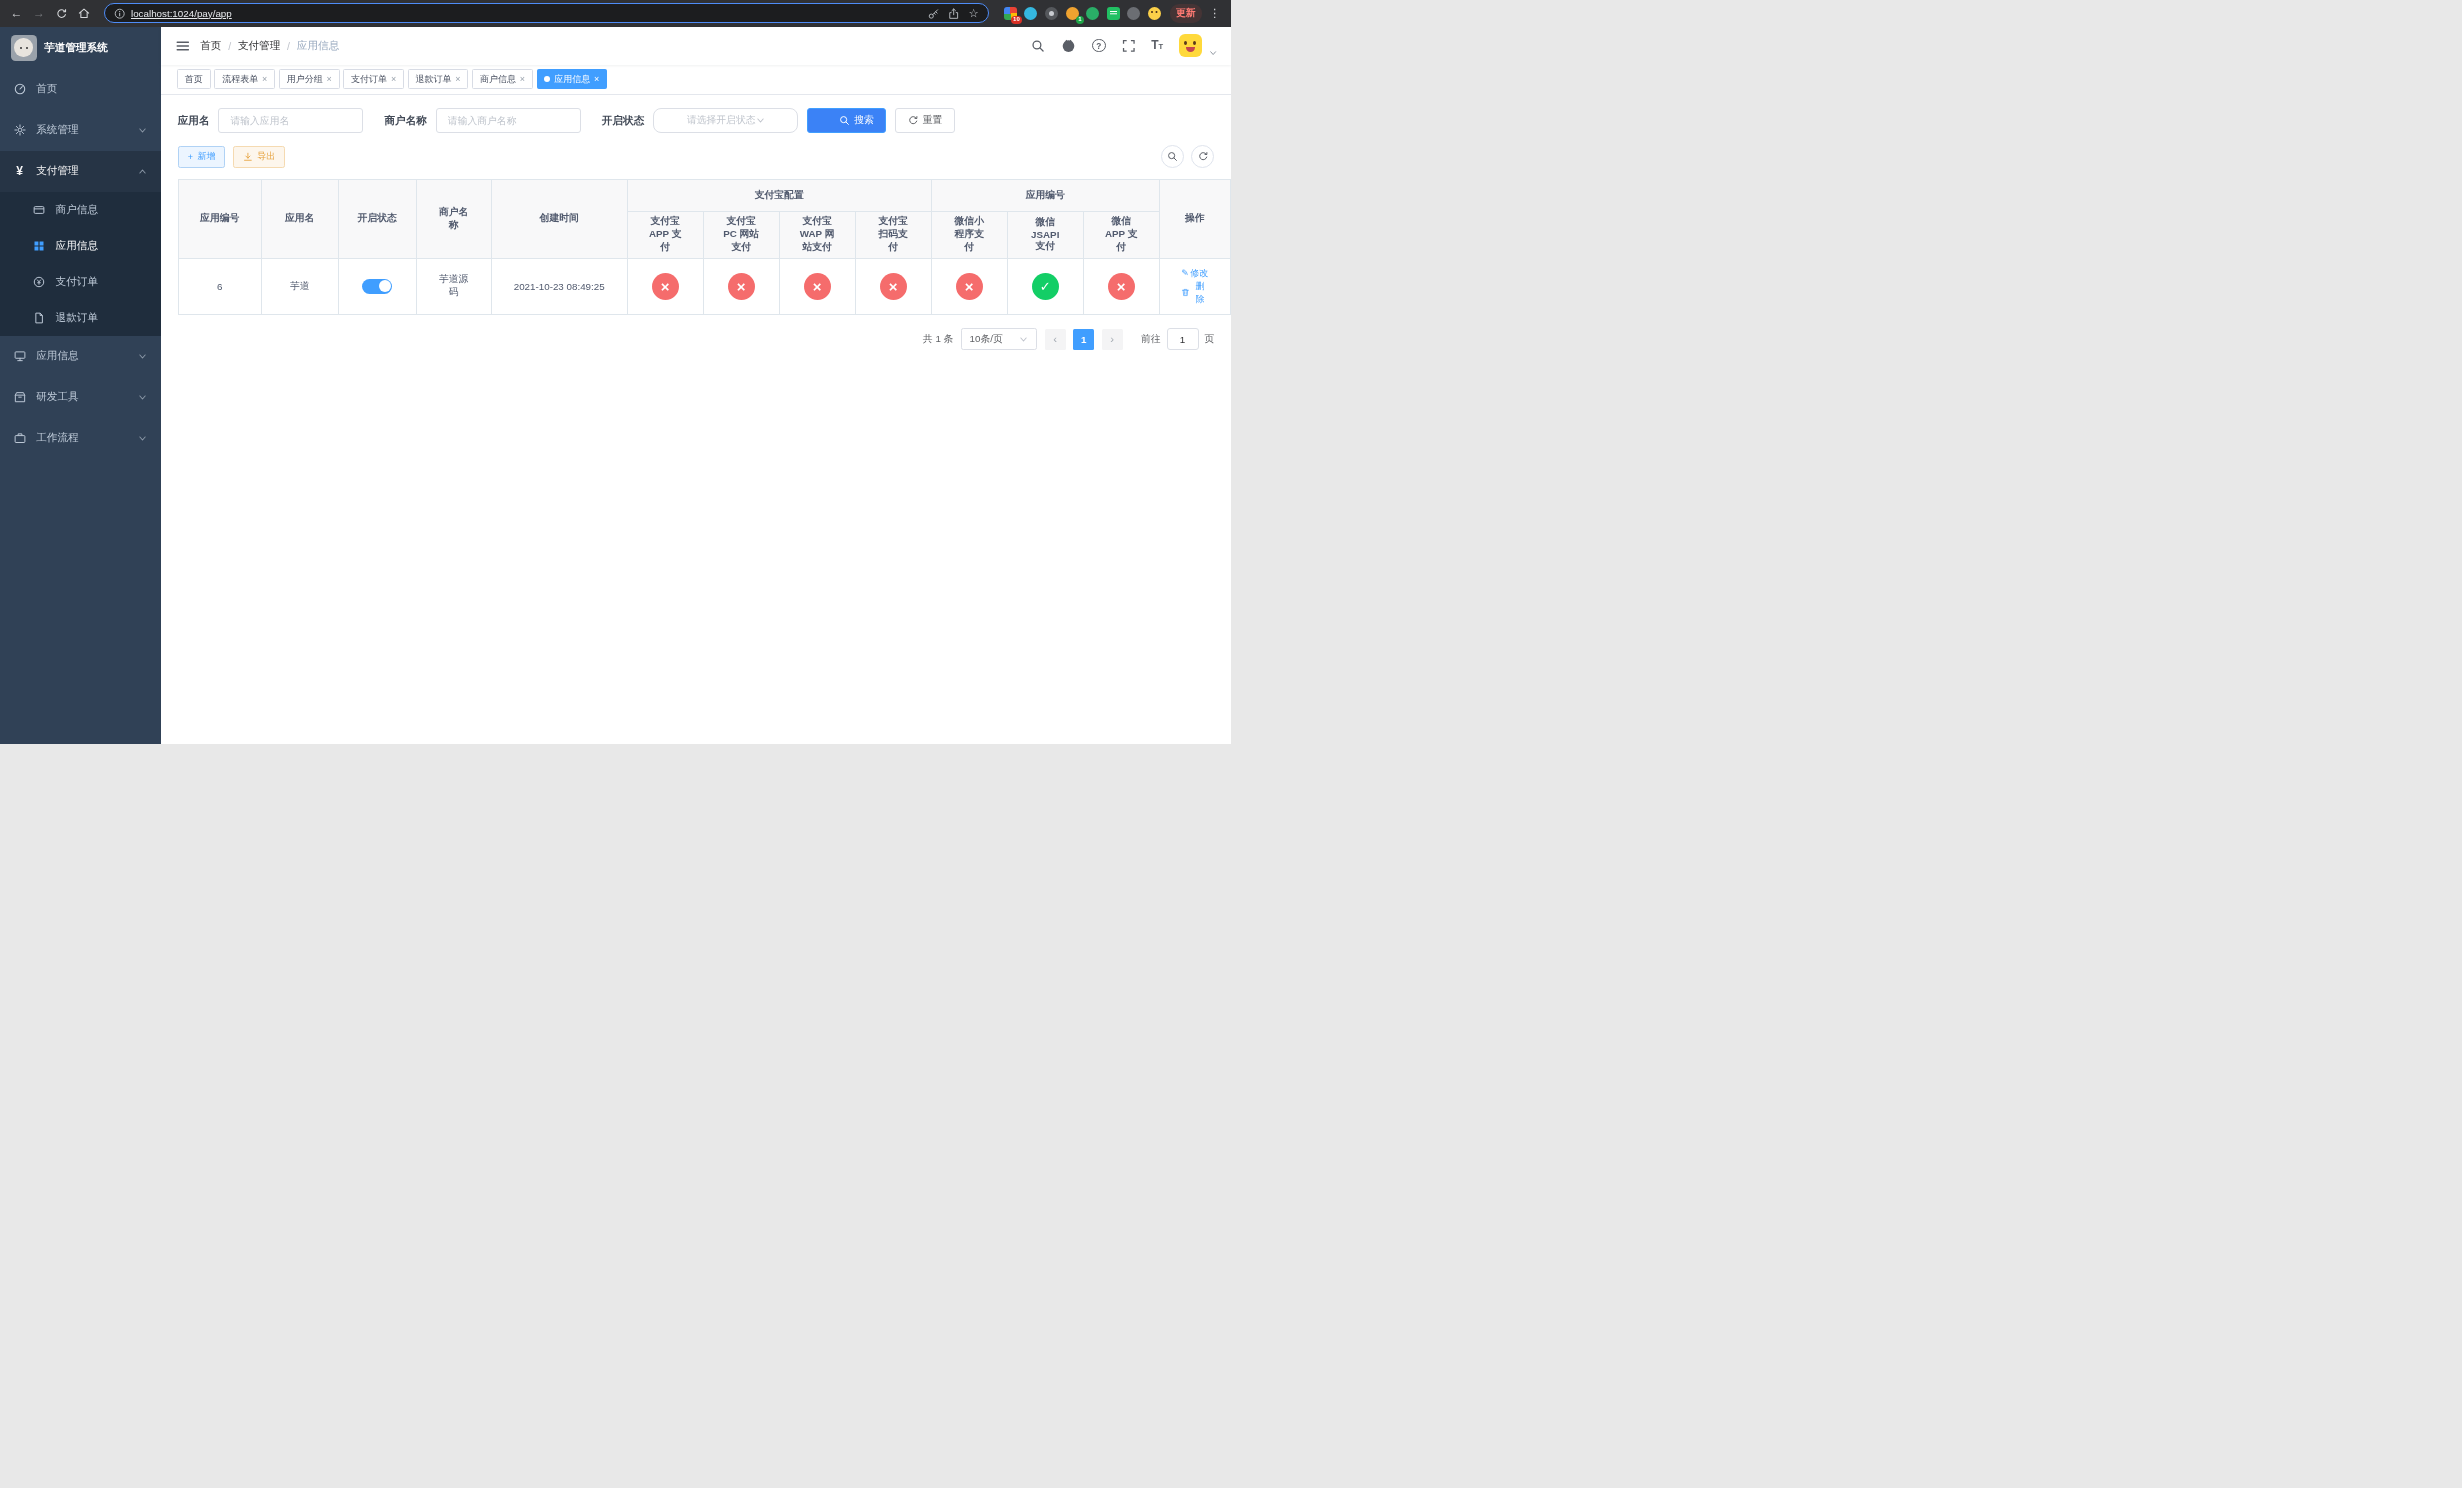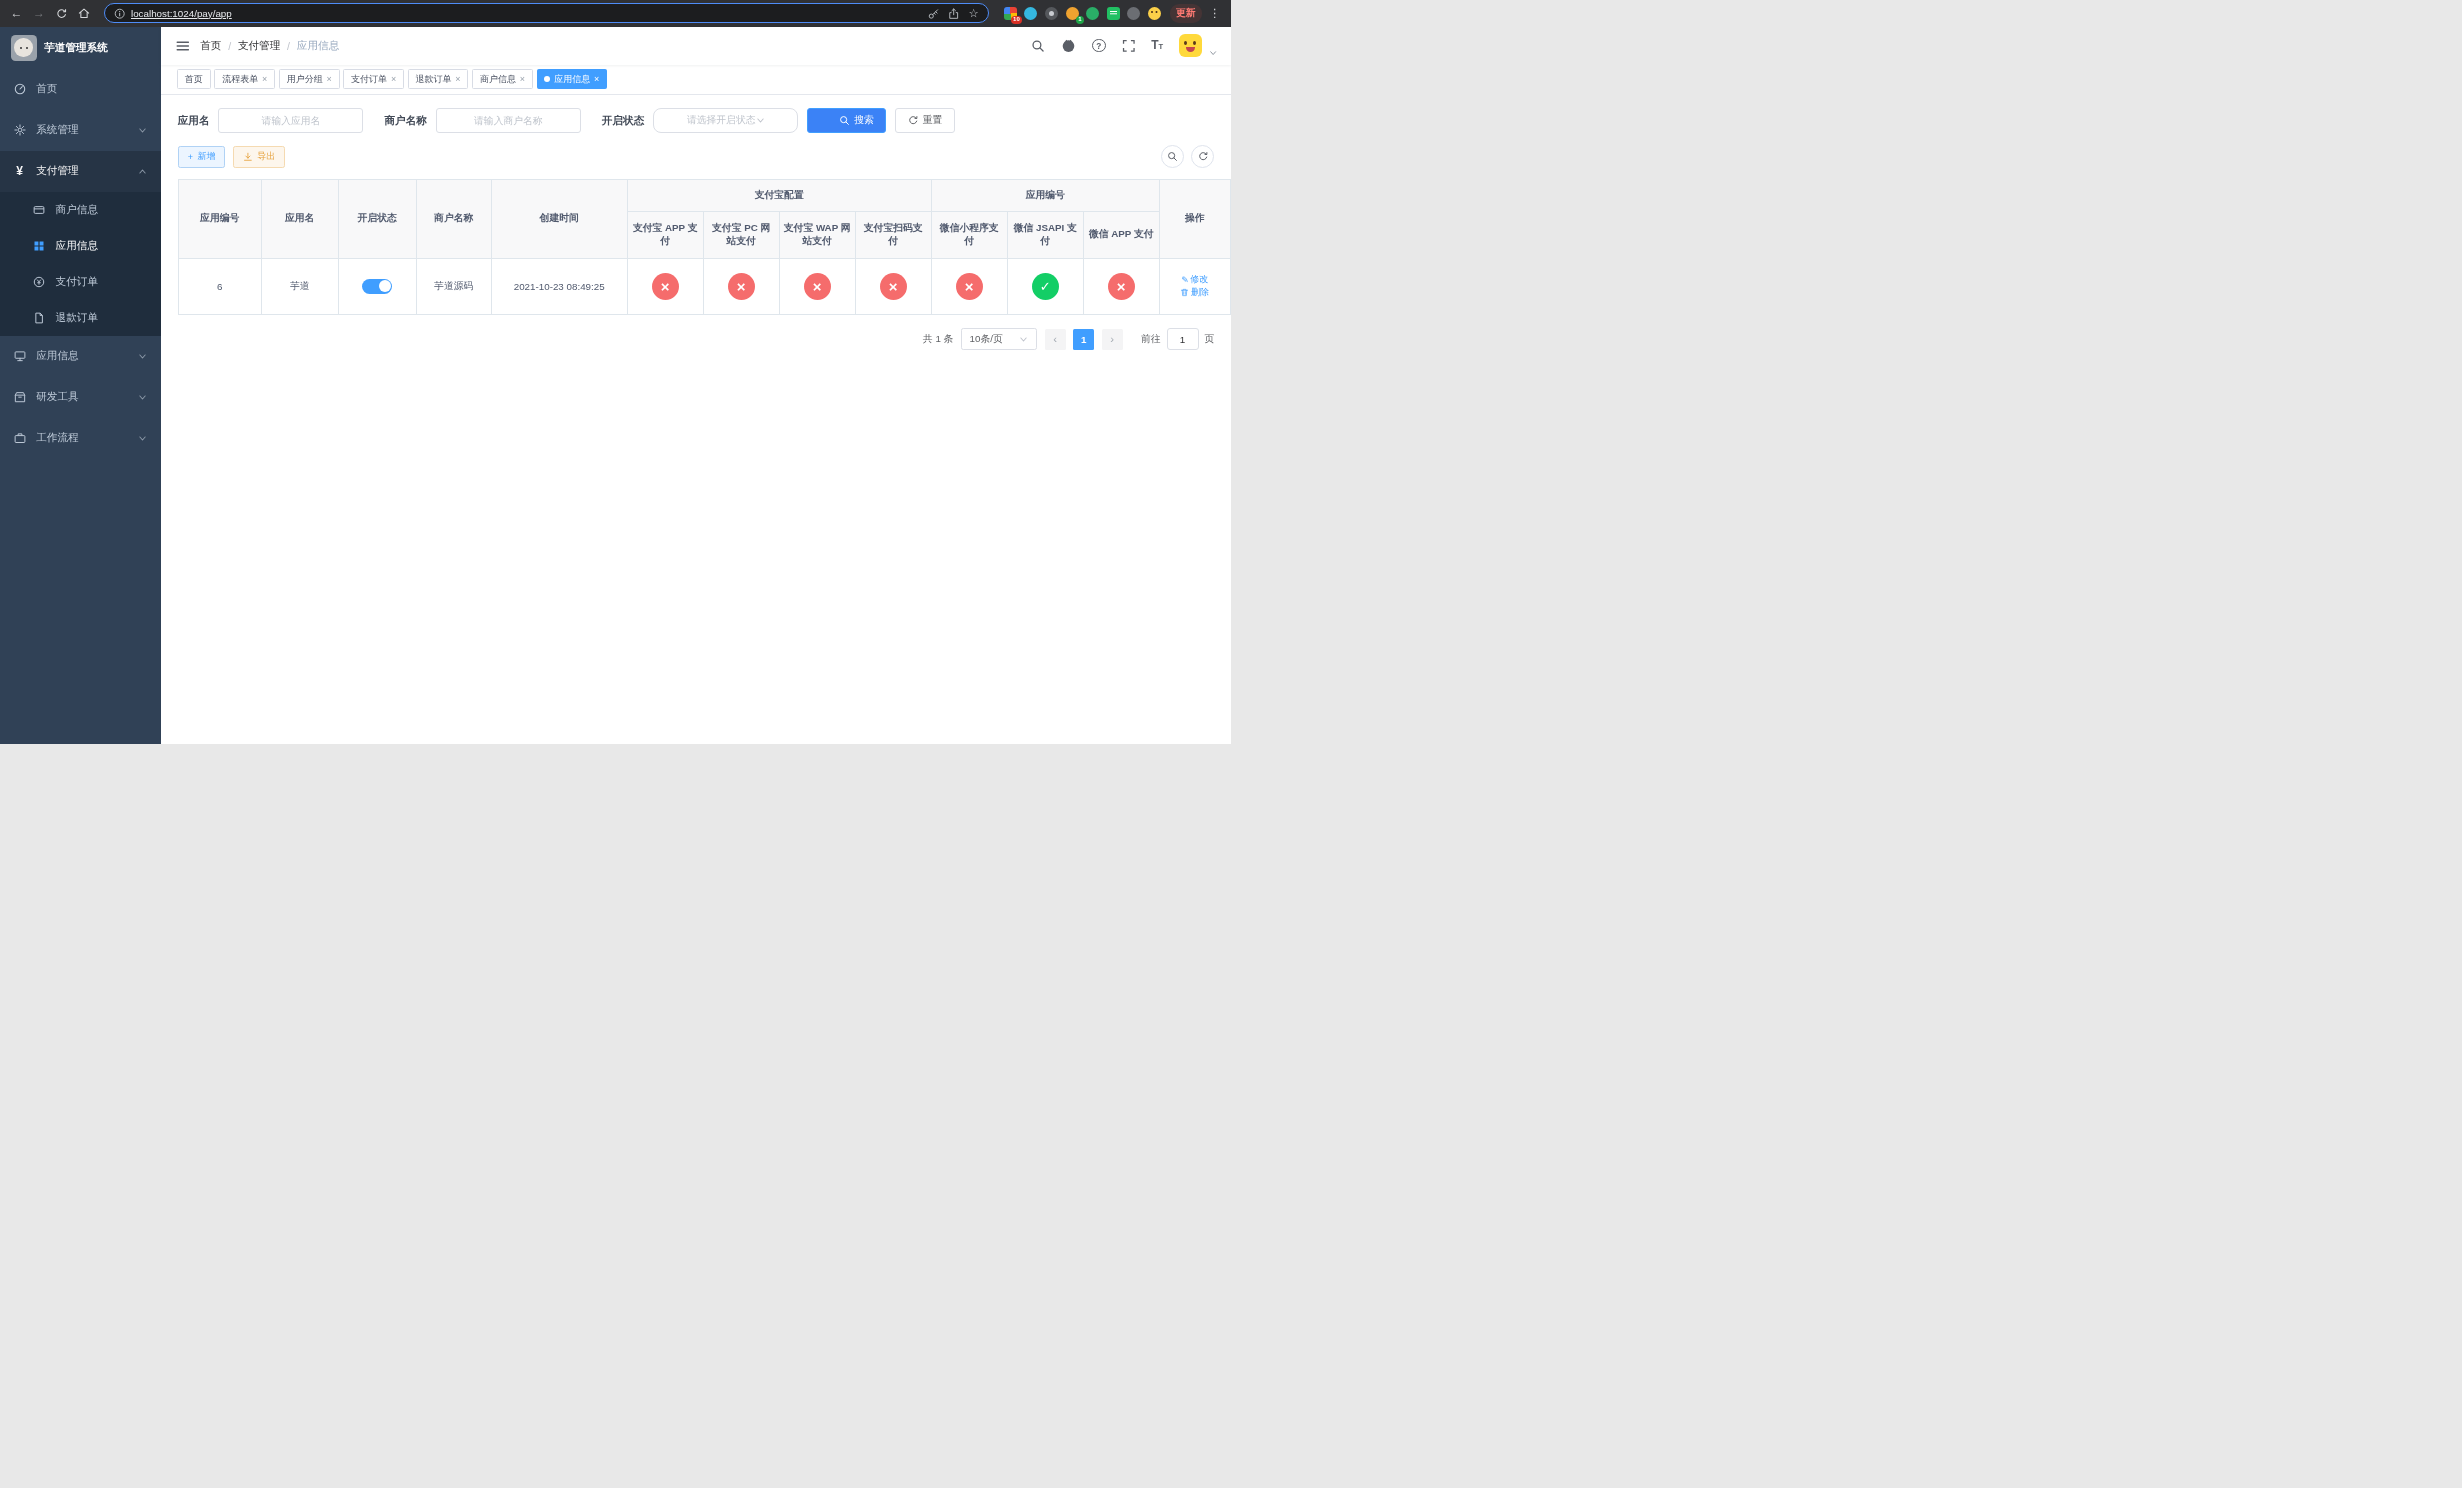--- a/index.html
+++ b/index.html
@@ -88,38 +88,38 @@
   .tag.active .x{color:#fff;}
   .tag.active .dot{width:6px;height:6px;border-radius:50%;background:#fff;}
 
   
   .content{flex:1;padding:13.6px 16.7px;overflow:hidden;background:#fff;}
   .filter-row{display:flex;align-items:center;gap:9px;margin-bottom:12px;flex-wrap:nowrap;}
   .f-label{font-size:10.6px;font-weight:bold;color:#424a57;white-space:nowrap;margin-left:12px;}
   .f-label:first-child{margin-left:0;}
   .tbox{height:25px;width:145px;border:0.8px solid #dcdfe6;border-radius:3px;background:#fff;display:flex;align-items:center;
     padding:0 9px;font-size:9.8px;color:#303133;}
-  .tbox input{border:none;outline:none;width:100%;font-size:9.8px;font-family:inherit;color:#303133;background:transparent;text-align:center;}
+  .tbox input{border:none;outline:none;width:100%;font-size:9.8px;font-family:inherit;color:#303133;background:transparent;}
   .tbox input::placeholder{color:#bfc4cc;}
   .selbox{justify-content:center;color:#bfc4cc;cursor:pointer;border-radius:8px;}
   .selbox .caret{color:#c0c4cc;}
   .btn{height:25px;display:inline-flex;align-items:center;justify-content:center;gap:4.5px;border-radius:3px;font-size:9.8px;
     padding:0 11.4px;cursor:pointer;border:0.8px solid #dcdfe6;background:#fff;color:#606266;white-space:nowrap;}
   .btn.primary{background:#3b82f6;border-color:#409eff;color:#fff;margin-left:0;padding-left:31px;}
   .toolbar-row{display:flex;align-items:center;gap:7.6px;margin-bottom:10.6px;}
   .btn.sm{height:22px;padding:0 9px;font-size:9px;border-radius:2.3px;}
   .btn.plain-primary{background:#ecf5ff;border-color:#b0d2f5;color:#409eff;}
   .btn.plain-warning{background:#fdf6ec;border-color:#f5dab1;color:#e6a23c;}
   .toolbar-right{margin-left:auto;display:flex;gap:7.6px;}
   .circle-btn{width:23px;height:23px;border-radius:50%;border:0.8px solid #dfe4ed;background:#fff;color:#5a5e66;
     display:flex;align-items:center;justify-content:center;cursor:pointer;}
 
   
   table.grid{width:100%;border-collapse:collapse;table-layout:fixed;}
-  .grid th,.grid td{border:0.8px solid #dfe6ec;text-align:center;font-size:9.8px;color:#515a6e;padding:3px 4px;word-break:break-word;}
+  .grid th,.grid td{border:0.8px solid #dfe6ec;text-align:center;font-size:9.8px;color:#515a6e;padding:3px 18px;word-break:break-word;}
   .grid thead th{background:#f8f8f9;font-weight:bold;}
   .grid thead tr.r1 th{height:32px;}
   .grid thead tr.r2 th{height:47px;}
   .grid tbody td{height:56px;background:#fff;}
   .switch{width:30px;height:15px;border-radius:7.6px;background:#dcdfe6;display:inline-block;position:relative;cursor:pointer;vertical-align:middle;}
   .switch .knob{position:absolute;top:1.5px;left:1.5px;width:12px;height:12px;border-radius:50%;background:#fff;}
   .switch.switch-on{background:#409eff;}
   .switch.switch-on .knob{left:16.7px;}
   .state{width:27px;height:27px;border-radius:50%;display:inline-flex;align-items:center;justify-content:center;
     color:#fff;font-size:13px;font-weight:bold;}

